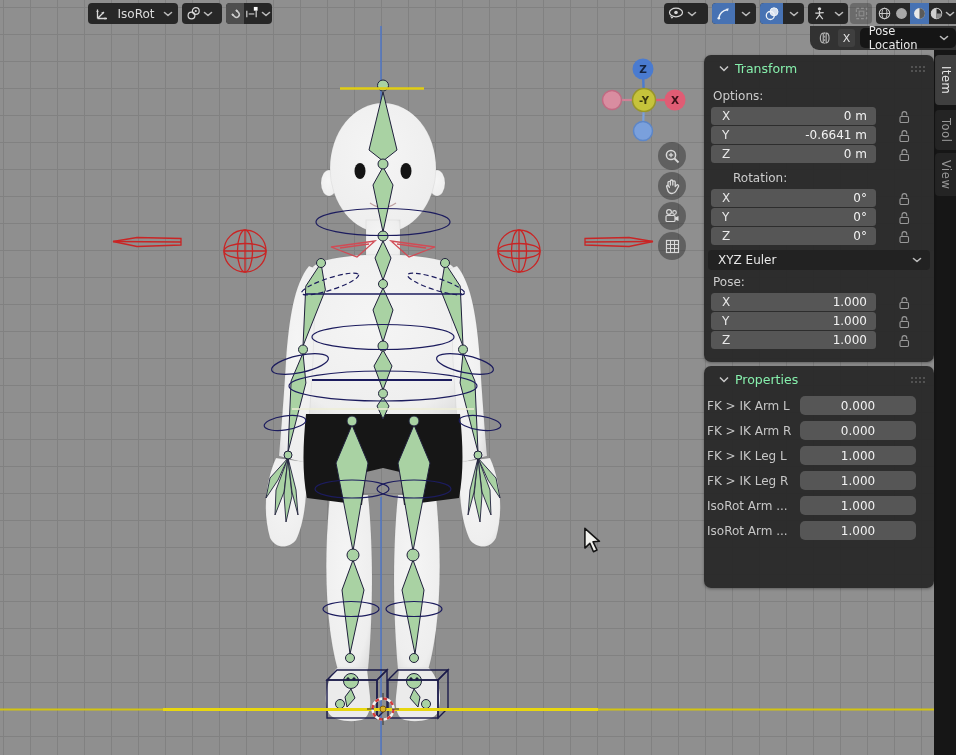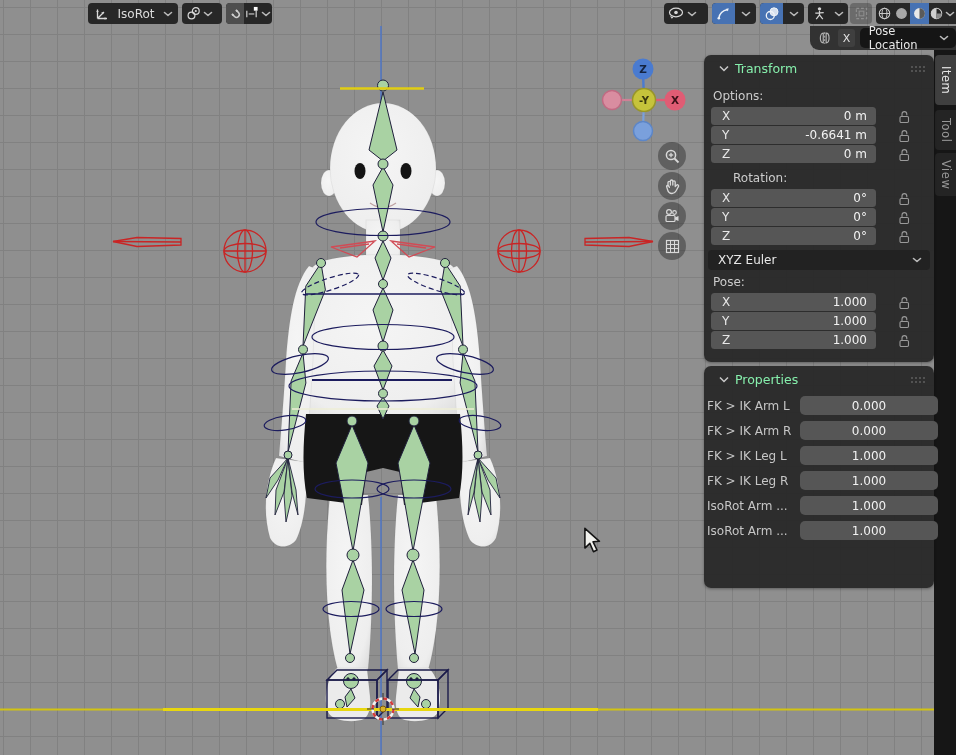--- a/index.html
+++ b/index.html
@@ -67,21 +67,21 @@
   .field .axis{ margin-left:11px; color:#e8e8e8; }
   .field .val{ margin-left:auto; margin-right:9px; }
   .lock{ position:absolute; }
   .dropdown{
     position:absolute; background:#222222; border-radius:4px; height:20px;
     display:flex; align-items:center; justify-content:space-between;
     font-size:12px; color:#e8e8e8; padding:0 7px 0 10px;
   }
   .prow-label{ position:absolute; width:86px; text-align:left; font-size:12px; color:#c6c6c6; }
   .pfield{
-    position:absolute; left:800px; width:138px; height:19px; background:#565656;
+    position:absolute; left:800px; width:116px; height:19px; background:#565656;
     border-radius:5px; display:flex; align-items:center; justify-content:center;
     font-size:12px; color:#f2f2f2;
   }
 
   
   #tab-column{ position:absolute; left:934px; top:50px; width:22px; height:705px; background:#161616; }
   .vtab{
     position:absolute; left:1px; width:21px; border-radius:4px 0 0 4px;
     writing-mode:vertical-rl; display:flex; align-items:center; justify-content:center;
     font-size:11.5px; letter-spacing:0.5px;

